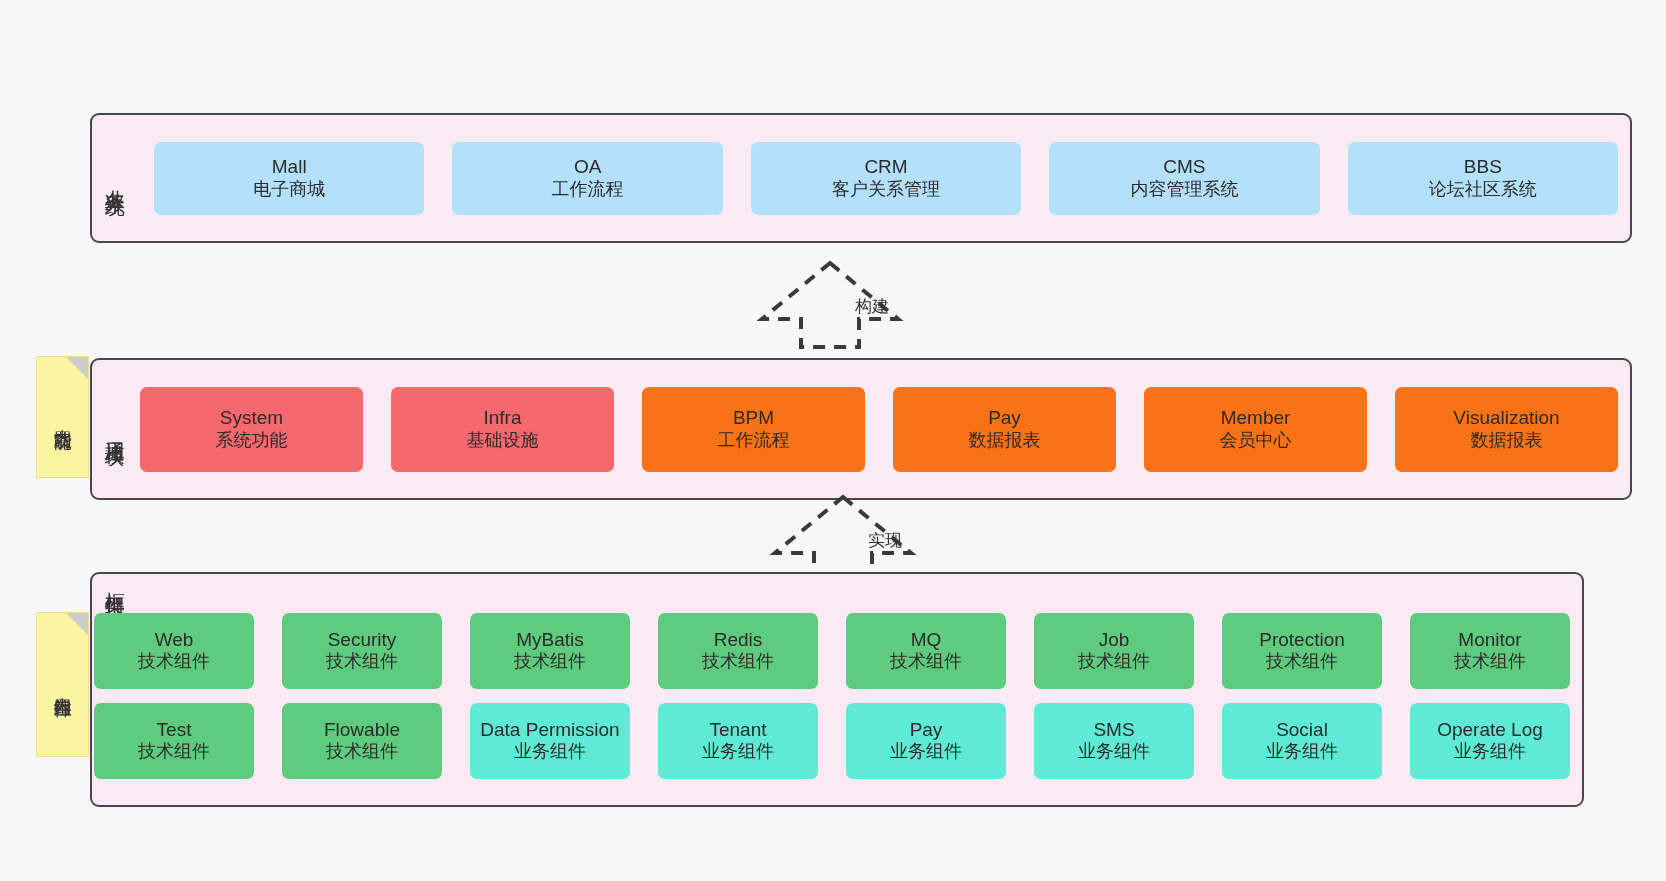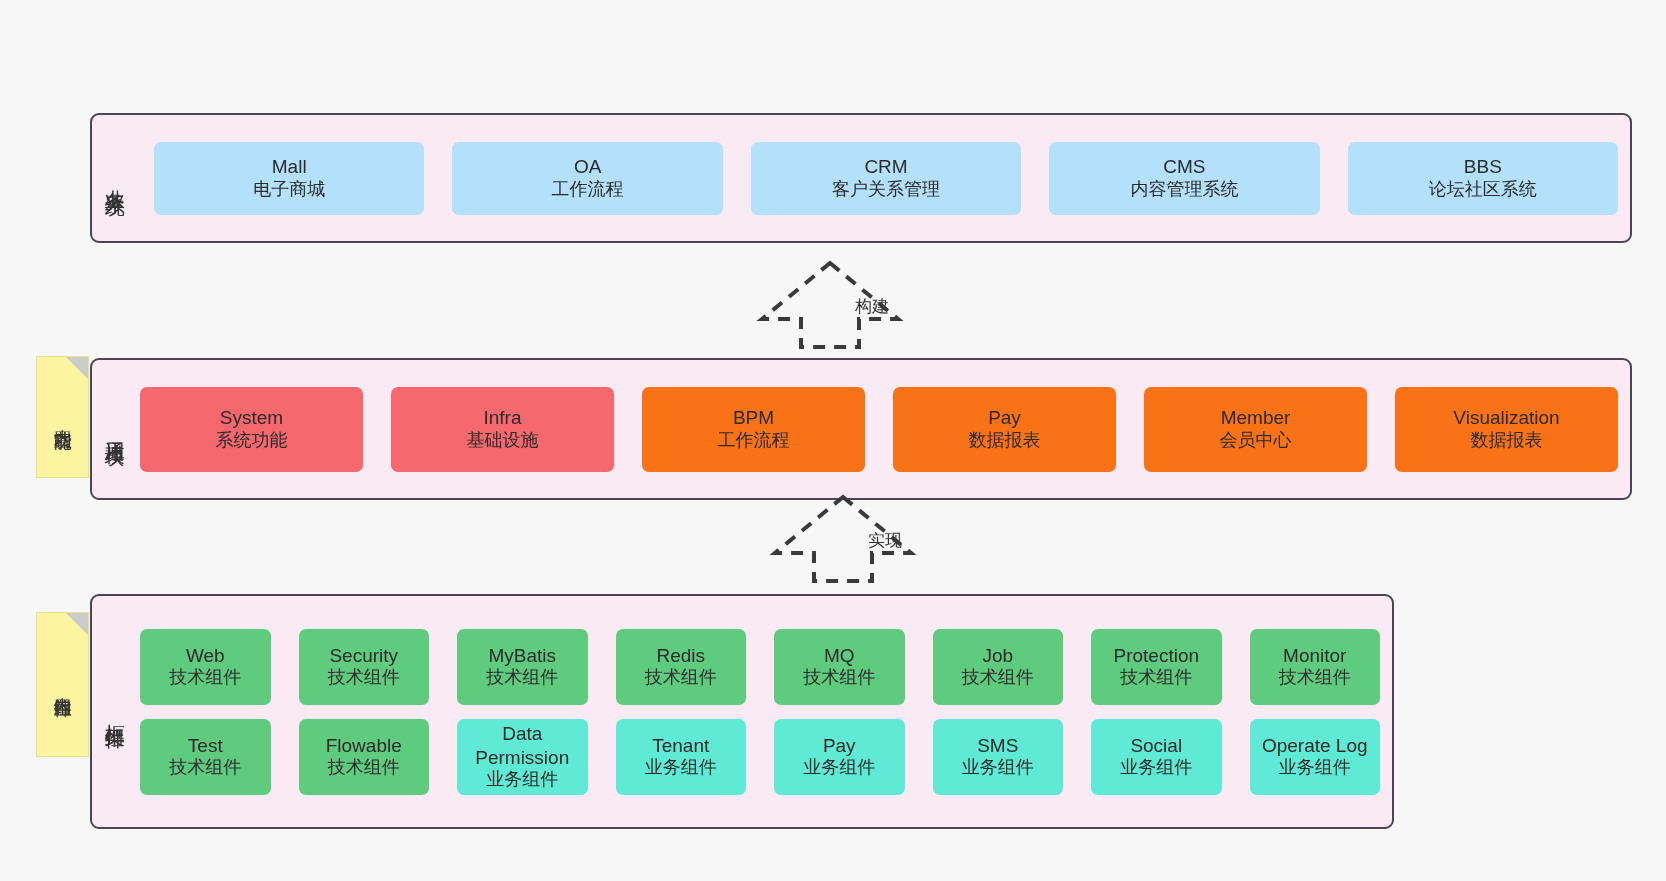--- a/index.html
+++ b/index.html
@@ -204,21 +204,21 @@
   <div class="arrow" style="left:768px; top:489px;">
     <svg width="150" height="96" viewBox="0 0 150 96">
       <path d="M 75 8 L 143 64 L 104 64 L 104 92 L 46 92 L 46 64 L 7 64 Z" fill="none" stroke="#3a3a3a" stroke-width="4" stroke-dasharray="12,9" stroke-linejoin="miter"></path>
     </svg>
     <div class="arrow-label">实现</div>
   </div>
 
   <div class="note" style="left:36px; top:612px; height:145px;">
     <span>内置组件</span>
   </div>
-  <div class="panel tier-3" style="left:90px; top:594px; width:1304px; height:235px;">
+  <div class="panel tier-3" style="left:90px; top:572px; width:1494px; height:235px;flex-direction:column;">
     <div class="panel-label">框架组件</div>
     <div class="panel-body two-rows">
 
       <div class="row">
         <div class="card green">
           <span class="en">Web</span>
           <span class="cn">技术组件</span>
         </div>
         <div class="card green">
           <span class="en">Security</span>

